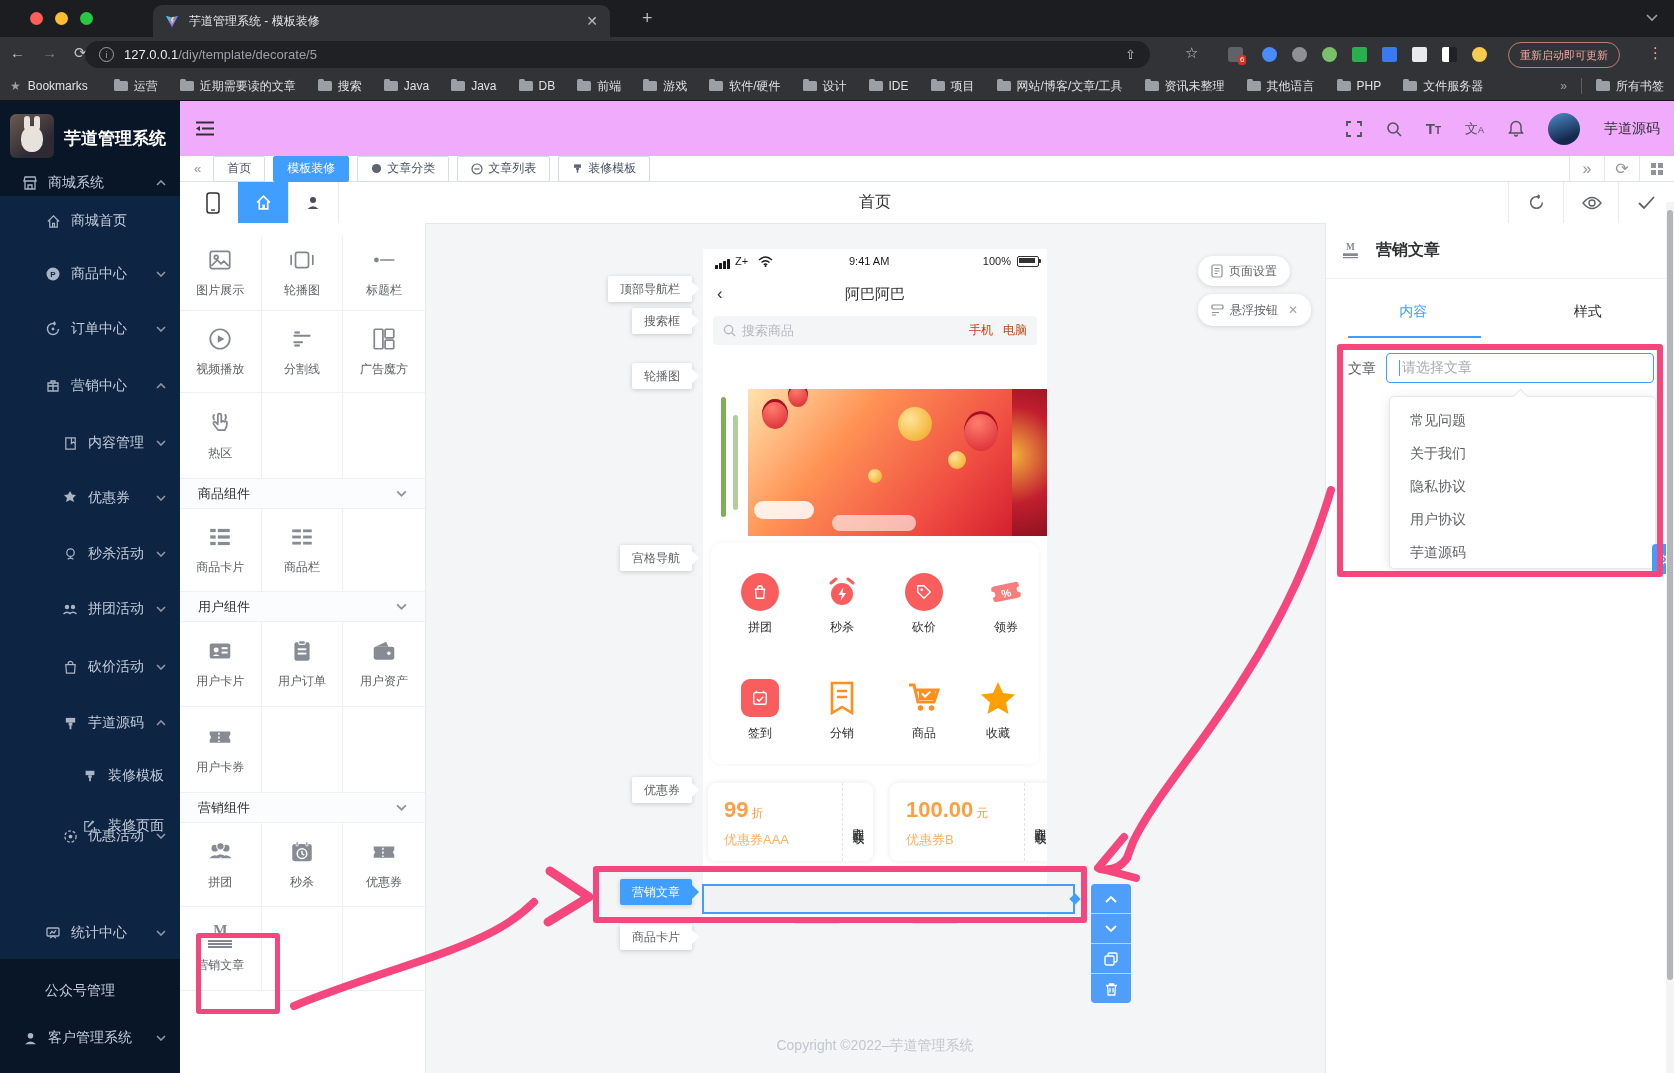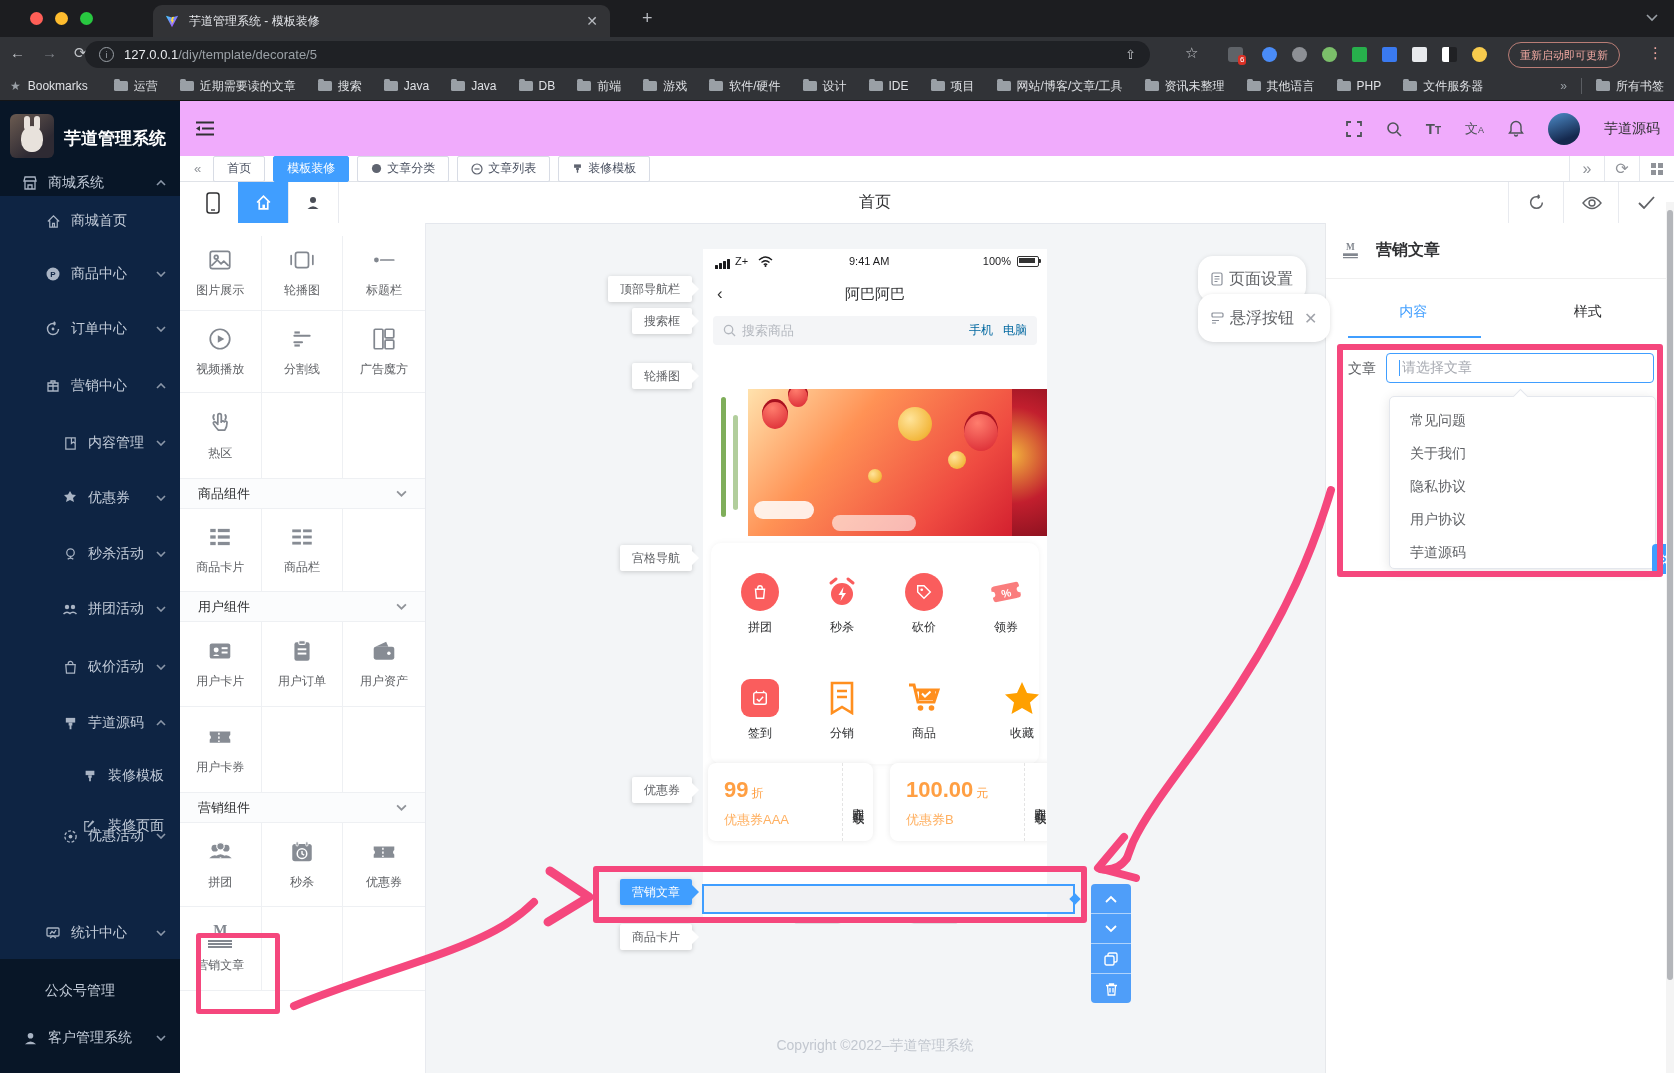--- a/index.html
+++ b/index.html
@@ -68,55 +68,55 @@
   .micon i{display:block;width:24px;height:8px;margin-top:2px;background:linear-gradient(#82878f 2px,transparent 2px,transparent 3px,#82878f 3px,#82878f 5px,transparent 5px,transparent 6px,#82878f 6px,#82878f 8px);}
   
   .phone{position:absolute;left:703px;top:148px;width:344px;height:675px;background:#fff;overflow:hidden;}
   .statusbar{position:absolute;left:0;top:4px;width:344px;height:20px;font-size:11px;color:#1c1c1e;}
   .bat{display:inline-block;width:20px;height:9px;border:1px solid #333;border-radius:2px;position:relative;vertical-align:-1px;margin-left:4px;background:linear-gradient(#333,#333) 1px 1px/16px 5px no-repeat;}
   .bat::after{content:"";position:absolute;right:-3px;top:2px;width:2px;height:4px;background:#333;border-radius:0 1px 1px 0;}
   .sigbars i{display:inline-block;width:2.5px;background:#1c1c1e;margin-right:1.5px;border-radius:.5px;}
   .pnav{position:absolute;left:0;top:26px;width:344px;height:38px;display:flex;align-items:center;justify-content:center;font-size:15px;color:#303133;}
   .pback{position:absolute;left:14px;top:0;height:38px;display:flex;align-items:center;font-size:17px;color:#333;}
   .psearch{position:absolute;left:10px;top:67px;width:324px;height:29px;background:#f4f5f7;border-radius:4px;display:flex;align-items:center;padding:0 10px;box-sizing:border-box;font-size:13px;color:#b3b7be;}
-  .hotw{margin-left:auto;color:#0369a1;font-size:12px;display:flex;gap:10px;}
+  .hotw{margin-left:auto;color:#c2410c;font-size:12px;display:flex;gap:10px;}
   .carousel{position:absolute;left:0;top:140px;width:344px;height:147px;background:#fff;}
   .car-main{position:absolute;left:45px;top:0;width:264px;height:147px;background:linear-gradient(130deg,#ffe2ad,#ff9255 35%,#ef4b41 75%,#d3202f);overflow:hidden;}
   .car-right{position:absolute;left:309px;top:0;width:35px;height:147px;background:radial-gradient(circle at 0 45%,#f2b33d,#c21f2e 55%,#8e1220);}
   .bamboo{position:absolute;top:8px;width:5px;height:120px;border-radius:3px;background:#7fae5a;}
   .cloud{position:absolute;background:#fff;opacity:.85;border-radius:20px;}
   .coin{position:absolute;border-radius:50%;background:radial-gradient(circle at 35% 35%,#ffe49a,#f3b83e 70%,#d89a25);}
   .lantern{position:absolute;border-radius:50%;background:radial-gradient(circle at 40% 30%,#ff7d6d,#d8232f);box-shadow:0 3px 0 #a8121f inset;}
   .gridcard{position:absolute;left:8px;top:294px;width:328px;height:221px;background:#fff;border-radius:10px;box-shadow:0 0 6px rgba(0,0,0,.05);}
   .gitem{position:absolute;width:82px;text-align:center;}
   .gitem .glabel{margin-top:8px;font-size:12px;color:#303133;}
   .gico40{width:38px;height:38px;margin:0 auto;display:flex;align-items:center;justify-content:center;}
   .redcirc{background:#fa5d5d;border-radius:50%;}
   .redsq{background:#fa5d5d;border-radius:9px;}
-  .coupon{position:absolute;top:514px;height:78px;background:#fff;border-radius:8px;box-shadow:0 0 6px rgba(0,0,0,.09);}
+  .coupon{position:absolute;top:534px;height:78px;background:#fff;border-radius:8px;box-shadow:0 0 6px rgba(0,0,0,.09);}
   .cou-val{position:absolute;left:16px;top:14px;color:#ff9f43;font-size:22px;font-weight:bold;}
   .cou-val small{font-size:12px;font-weight:normal;margin-left:3px;}
   .cou-name{position:absolute;left:16px;bottom:12px;color:#ffb061;font-size:13px;}
   .cou-act{position:absolute;right:0;top:0;width:30px;height:78px;border-left:1px dashed #e4e4e4;display:flex;align-items:center;justify-content:center;}
   .cou-act span{writing-mode:vertical-lr;letter-spacing:2px;font-size:12px;color:#303133;}
   .product{position:absolute;left:0;top:672px;width:344px;height:103px;background:#f4f5f5;}
   .copyright{position:absolute;left:703px;top:936px;width:344px;text-align:center;font-size:14px;color:#c2c7cf;}
   
   .selcomp{position:absolute;left:702px;top:783px;width:373px;height:30px;background:#f1f2f4;border:2px solid #409eff;box-sizing:border-box;z-index:6;}
   .selcomp .handle{position:absolute;right:-6px;top:9px;width:8px;height:8px;background:#409eff;transform:rotate(45deg);}
   .actstack{position:absolute;left:1091px;top:783px;width:40px;z-index:10;border-radius:4px;overflow:hidden;}
   .actbtn{width:40px;height:29px;background:#4f9ef9;display:flex;align-items:center;justify-content:center;border-bottom:1px solid rgba(255,255,255,.55);cursor:pointer;}
   .actbtn:last-child{border-bottom:none;}
   
   .tag{position:absolute;height:26px;padding:0 12px;background:#fff;box-shadow:0 1px 5px rgba(0,0,0,.18);border-radius:2px;display:flex;align-items:center;font-size:12px;color:#606266;z-index:7;cursor:pointer;white-space:nowrap;}
   .tag::after{content:"";position:absolute;right:-7px;top:6px;border-left:7px solid #fff;border-top:7px solid transparent;border-bottom:7px solid transparent;}
   .tag.blue{background:#409eff;color:#fff;}
   .tag.blue::after{border-left-color:#409eff;}
   
-  .fbtn{position:absolute;left:1198px;height:30px;background:#fff;border-radius:15px;box-shadow:0 1px 5px rgba(0,0,0,.13);display:flex;align-items:center;padding:8px 13px;font-size:16px;color:#606266;gap:6px;cursor:pointer;z-index:21;}
+  .fbtn{position:absolute;left:1198px;height:30px;background:#fff;border-radius:15px;box-shadow:0 1px 5px rgba(0,0,0,.13);display:flex;align-items:center;padding:0 13px;font-size:12px;color:#606266;gap:6px;cursor:pointer;z-index:21;}
   
   .panel{position:absolute;left:1325px;top:122px;width:349px;height:850px;background:#fff;border-left:1px solid #e6e8eb;z-index:20;}
   .panel-hd{position:absolute;left:0;top:0;width:349px;height:56px;border-bottom:1px solid #f0f0f0;display:flex;align-items:center;padding-left:17px;box-sizing:border-box;gap:9px;}
   .panel-hd .pt{font-size:16px;color:#303133;font-weight:600;}
   .ptabs{position:absolute;left:0;top:80px;width:349px;height:36px;display:flex;}
   .ptab{flex:1;text-align:center;font-size:14px;color:#303133;cursor:pointer;}
   .ptab.active{color:#409eff;}
   .punder{position:absolute;left:22px;top:113px;width:133px;height:2px;background:#409eff;}
   .flabel{position:absolute;left:22px;top:137px;font-size:14px;color:#606266;}
   .finput{position:absolute;left:60px;top:130px;width:268px;height:30px;border:1px solid #409eff;border-radius:4px;box-sizing:border-box;display:flex;align-items:center;padding:0 12px;font-size:14px;color:#a8abb2;background:#fff;cursor:text;}
@@ -862,21 +862,21 @@
               <svg width="34" height="32" viewBox="0 0 34 32">
                 <path d="M2 3 H7 L11 20 H27 L31 8 H9" fill="none" stroke="#ff8f1f" stroke-width="3"></path>
                 <rect x="12" y="8" width="16" height="10" fill="#ff8f1f"></rect>
                 <path d="M15 11.5 L18 14.5 L23.5 9.5" stroke="#fff" fill="none" stroke-width="2"></path>
                 <circle cx="13.5" cy="26" r="2.8" fill="#ff8f1f"></circle>
                 <circle cx="24.5" cy="26" r="2.8" fill="#ff8f1f"></circle>
               </svg>
             </span>
           <div class="glabel">商品</div>
         </div>
-        <div class="gitem" style="left:270px;top:136px">
+        <div class="gitem" style="left:246px;top:136px">
           <span class="gico40">
               <svg width="36" height="34" viewBox="0 0 36 34">
                 <path d="M18 1 L23 12 L35 13.5 L26 21.5 L28.5 33 L18 27 L7.5 33 L10 21.5 L1 13.5 L13 12 Z" fill="#ffa000"></path>
               </svg>
             </span>
           <div class="glabel">收藏</div>
         </div>
       </div>
       <div class="coupon" style="left:5px;width:165px">
         <span class="cou-val"><span>99</span><small>折</small></span>

